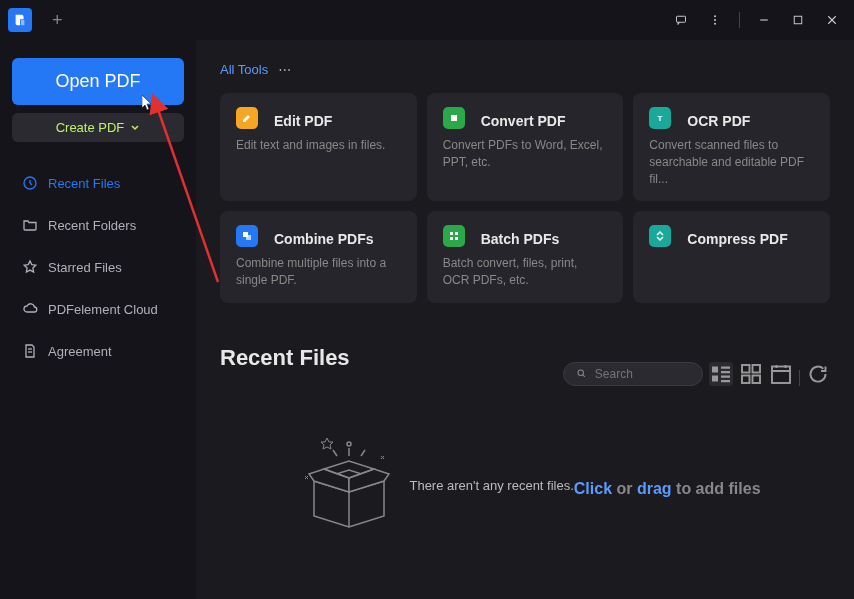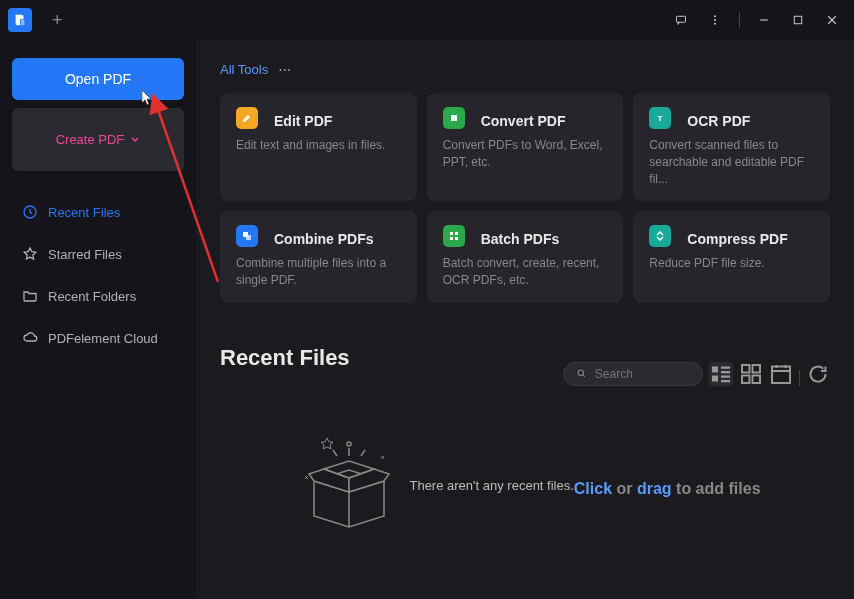--- a/index.html
+++ b/index.html
@@ -7,22 +7,22 @@
 .titlebar { height: 40px; background: #14141a; display: flex; align-items: center; justify-content: space-between; padding: 0 8px 0 8px; }
 .titlebar-left { display: flex; align-items: center; gap: 12px; }
 .app-logo { width: 24px; height: 24px; background: #2478f5; border-radius: 4px; display: flex; align-items: center; justify-content: center; }
 .app-logo svg { width: 14px; height: 14px; }
 .new-tab { color: #888; font-size: 18px; cursor: pointer; padding: 4px 8px; }
 .titlebar-right { display: flex; align-items: center; gap: 6px; }
 .win-btn { width: 28px; height: 28px; display: flex; align-items: center; justify-content: center; color: #ccc; cursor: pointer; }
 .win-btn svg { width: 12px; height: 12px; }
 .main { display: flex; height: 559px; }
 .sidebar { width: 196px; background: #14141a; padding: 18px 12px; display: flex; flex-direction: column; gap: 8px; }
-.btn-primary { background: #2478f5; color: #fff; border-radius: 6px; padding: 13px 0; text-align: center; font-size: 14px; cursor: pointer; position: relative; }
-.btn-secondary { background: #2a2a30; color: #ec4899; border-radius: 6px; padding: 24px 0; text-align: center; font-size: 13px; cursor: pointer; display: flex; align-items: center; justify-content: center; gap: 6px; margin-bottom: 16px; }
+.btn-primary { background: #2478f5; color: #fff; border-radius: 6px; padding: 13px 0; text-align: center; font-size: 18px; cursor: pointer; position: relative; }
+.btn-secondary { background: #2a2a30; color: #bef264; border-radius: 6px; padding: 7px 0; text-align: center; font-size: 13px; cursor: pointer; display: flex; align-items: center; justify-content: center; gap: 6px; margin-bottom: 16px; }
 .cursor-arrow { position: absolute; right: 30px; bottom: -6px; width: 12px; height: 16px; pointer-events: none; }
 .nav-item { display: flex; align-items: center; gap: 10px; padding: 9px 10px; color: #b0b0b8; cursor: pointer; border-radius: 4px; font-size: 13px; }
 .nav-item.active { color: #2478f5; }
 .nav-item svg { width: 16px; height: 16px; }
 .content { flex: 1; padding: 22px 24px; overflow-y: auto; position: relative; }
 .section-head { display: flex; align-items: center; justify-content: space-between; margin-bottom: 16px; }
 .section-title { font-size: 22px; font-weight: 600; color: #e8e8e8; }
 .all-tools { color: #5a9bff; font-size: 13px; cursor: pointer; display: flex; align-items: center; gap: 10px; }
 .dots { color: #ccc; letter-spacing: 2px; }
 .tool-grid { display: grid; grid-template-columns: 1fr 1fr 1fr; gap: 10px; margin-bottom: 28px; }
@@ -116,35 +116,43 @@
 
     <div class="nav-item active">
       <svg viewBox="0 0 16 16" fill="none" stroke="currentColor" stroke-width="1.3">
           <circle cx="8" cy="8" r="6"></circle>
           <path d="M8 5v3l2 2"></path>
         </svg>
       <span>Recent Files</span>
     </div>
     <div class="nav-item">
       <svg viewBox="0 0 16 16" fill="none" stroke="currentColor" stroke-width="1.3">
+          <path d="M2 4h4l1 1.5h7V12a1 1 0 0 1-1 1H3a1 1 0 0 1-1-1V4z"></path>
+        </svg>
+      <span>Recent Folders</span>
+    </div>
+    <div class="nav-item">
+      <svg viewBox="0 0 16 16" fill="none" stroke="currentColor" stroke-width="1.3">
           <path d="M8 2l1.8 3.6 4 .6-2.9 2.8.7 4L8 11.1 4.4 13l.7-4L2.2 6.2l4-.6z"></path>
         </svg>
       <span>Starred Files</span>
     </div>
     <div class="nav-item">
       <svg viewBox="0 0 16 16" fill="none" stroke="currentColor" stroke-width="1.3">
-          <path d="M2 4h4l1 1.5h7V12a1 1 0 0 1-1 1H3a1 1 0 0 1-1-1V4z"></path>
-        </svg>
-      <span>Recent Folders</span>
+          <path d="M5 11a3 3 0 0 1 0-6 4 4 0 0 1 7.5 1A2.5 2.5 0 0 1 12 11H5z"></path>
+        </svg>
+      <span>PDFelement Cloud</span>
     </div>
     <div class="nav-item">
       <svg viewBox="0 0 16 16" fill="none" stroke="currentColor" stroke-width="1.3">
-          <path d="M5 11a3 3 0 0 1 0-6 4 4 0 0 1 7.5 1A2.5 2.5 0 0 1 12 11H5z"></path>
-        </svg>
-      <span>PDFelement Cloud</span>
+          <path d="M4 2h6l2 2v10H4V2z"></path>
+          <line x1="6" y1="6" x2="10" y2="6"></line>
+          <line x1="6" y1="9" x2="10" y2="9"></line>
+        </svg>
+      <span>Agreement</span>
     </div>
   </div>
 
   <div class="content">
     <div class="section-head">
       <div class="all-tools">
         <span>All Tools</span>
         <span class="dots">⋯</span>
       </div>
     </div>
@@ -200,32 +208,31 @@
             <div class="tool-icon green">
               <svg viewBox="0 0 12 12">
                 <rect x="2" y="2" width="3" height="3" fill="#fff"></rect>
                 <rect x="7" y="2" width="3" height="3" fill="#fff"></rect>
                 <rect x="2" y="7" width="3" height="3" fill="#fff"></rect>
                 <rect x="7" y="7" width="3" height="3" fill="#fff"></rect>
               </svg>
             </div>
             <span class="tool-name">Batch PDFs</span>
           </div>
-        <div class="tool-desc">Batch convert, create, recent, OCR PDFs, etc.</div>
+        <div class="tool-desc">Batch convert, files, print, OCR PDFs, etc.</div>
       </div>
       <div class="tool-card">
         <div class="tool-head">
             <div class="tool-icon teal">
               <svg viewBox="0 0 12 12">
                 <path d="M3 5l3-3 3 3M3 7l3 3 3-3" fill="none" stroke="#fff" stroke-width="1.5"></path>
               </svg>
             </div>
             <span class="tool-name">Compress PDF</span>
           </div>
-        <div class="tool-desc">Reduce PDF file size.</div>
       </div>
     </div>
 
     <div class="recent-head">
       <div class="section-title">Recent Files</div>
       <div class="recent-controls">
         <div class="search-box">
           <svg viewBox="0 0 16 16" fill="none" stroke="#888" stroke-width="1.5">
               <circle cx="7" cy="7" r="4"></circle>
               <line x1="10" y1="10" x2="13" y2="13"></line>

